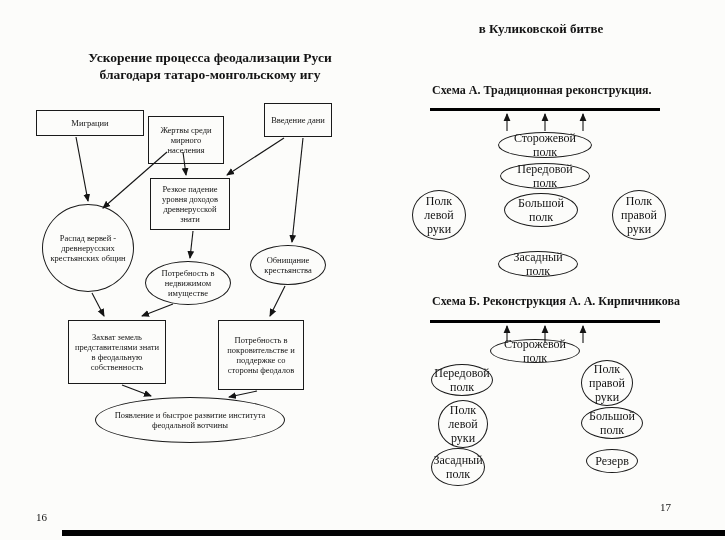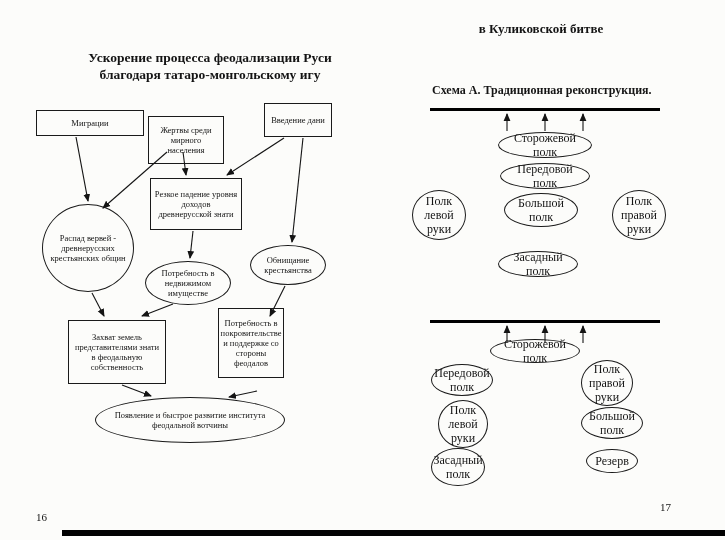--- a/index.html
+++ b/index.html
@@ -32,46 +32,47 @@
 
   <div class="page-layer">
     <div class="title left-title">
       <div>Ускорение процесса феодализации Руси</div>
       <div>благодаря татаро-монгольскому игу</div>
     </div>
 
     <div class="node" style="left:36px;top:110px;width:108px;height:26px">Миграции</div>
     <div class="node" style="left:148px;top:116px;width:76px;height:48px">Жертвы среди мирного населения</div>
     <div class="node" style="left:264px;top:103px;width:68px;height:34px">Введение дани</div>
-    <div class="node" style="left:150px;top:178px;width:92px;height:52px">Резкое падение уровня доходов древнерусской знати</div>
+    <div class="node" style="left:150px;top:178px;width:80px;height:52px">Резкое падение уровня доходов древнерусской знати</div>
     <div class="node ellipse" style="left:42px;top:204px;width:92px;height:88px">Распад вервей - древнерусских крестьянских общин</div>
     <div class="node ellipse" style="left:145px;top:261px;width:86px;height:44px">Потребность в недвижимом имуществе</div>
     <div class="node ellipse" style="left:250px;top:245px;width:76px;height:40px">Обнищание крестьянства</div>
     <div class="node" style="left:68px;top:320px;width:98px;height:64px">Захват земель представителями знати в феодальную собственность</div>
-    <div class="node" style="left:218px;top:308px;width:66px;height:70px">Потребность в покровительстве и поддержке со стороны феодалов</div>
+    <div class="node" style="left:218px;top:320px;width:86px;height:70px">Потребность в покровительстве и поддержке со стороны феодалов</div>
     <div class="node ellipse" style="left:95px;top:397px;width:190px;height:46px">Появление и быстрое развитие института феодальной вотчины</div>
 
     <div class="pagenum" style="left:36px;top:511px">16</div>
   </div>
 
   <div class="page-layer">
     <div class="title right-title">
       <div>в Куликовской битве</div>
     </div>
 
     <div class="schema-heading" style="left:432px;top:83px">Схема А. Традиционная реконструкция.</div>
     <div class="front-bar" style="left:430px;top:108px;width:230px"></div>
 
     <div class="node ellipse n9" style="left:498px;top:132px;width:94px;height:26px">Сторожевой полк</div>
     <div class="node ellipse n9" style="left:500px;top:163px;width:90px;height:26px">Передовой полк</div>
     <div class="node ellipse n9" style="left:412px;top:190px;width:54px;height:50px">Полк левой руки</div>
     <div class="node ellipse n9" style="left:504px;top:193px;width:74px;height:34px">Большой полк</div>
     <div class="node ellipse n9" style="left:612px;top:190px;width:54px;height:50px">Полк правой руки</div>
     <div class="node ellipse n9" style="left:498px;top:251px;width:80px;height:26px">Засадный полк</div>
 
+    <div class="schema-heading" style="left:432px;top:294px">Схема Б. Реконструкция А. А. Кирпичникова</div>
     <div class="front-bar" style="left:430px;top:320px;width:230px"></div>
 
     <div class="node ellipse n9" style="left:490px;top:339px;width:90px;height:24px">Сторожевой полк</div>
     <div class="node ellipse n9" style="left:431px;top:364px;width:62px;height:32px">Передовой полк</div>
     <div class="node ellipse n9" style="left:581px;top:360px;width:52px;height:46px">Полк правой руки</div>
     <div class="node ellipse n9" style="left:438px;top:400px;width:50px;height:48px">Полк левой руки</div>
     <div class="node ellipse n9" style="left:581px;top:407px;width:62px;height:32px">Большой полк</div>
     <div class="node ellipse n9" style="left:431px;top:448px;width:54px;height:38px">Засадный полк</div>
     <div class="node ellipse n9" style="left:586px;top:449px;width:52px;height:24px">Резерв</div>
 

